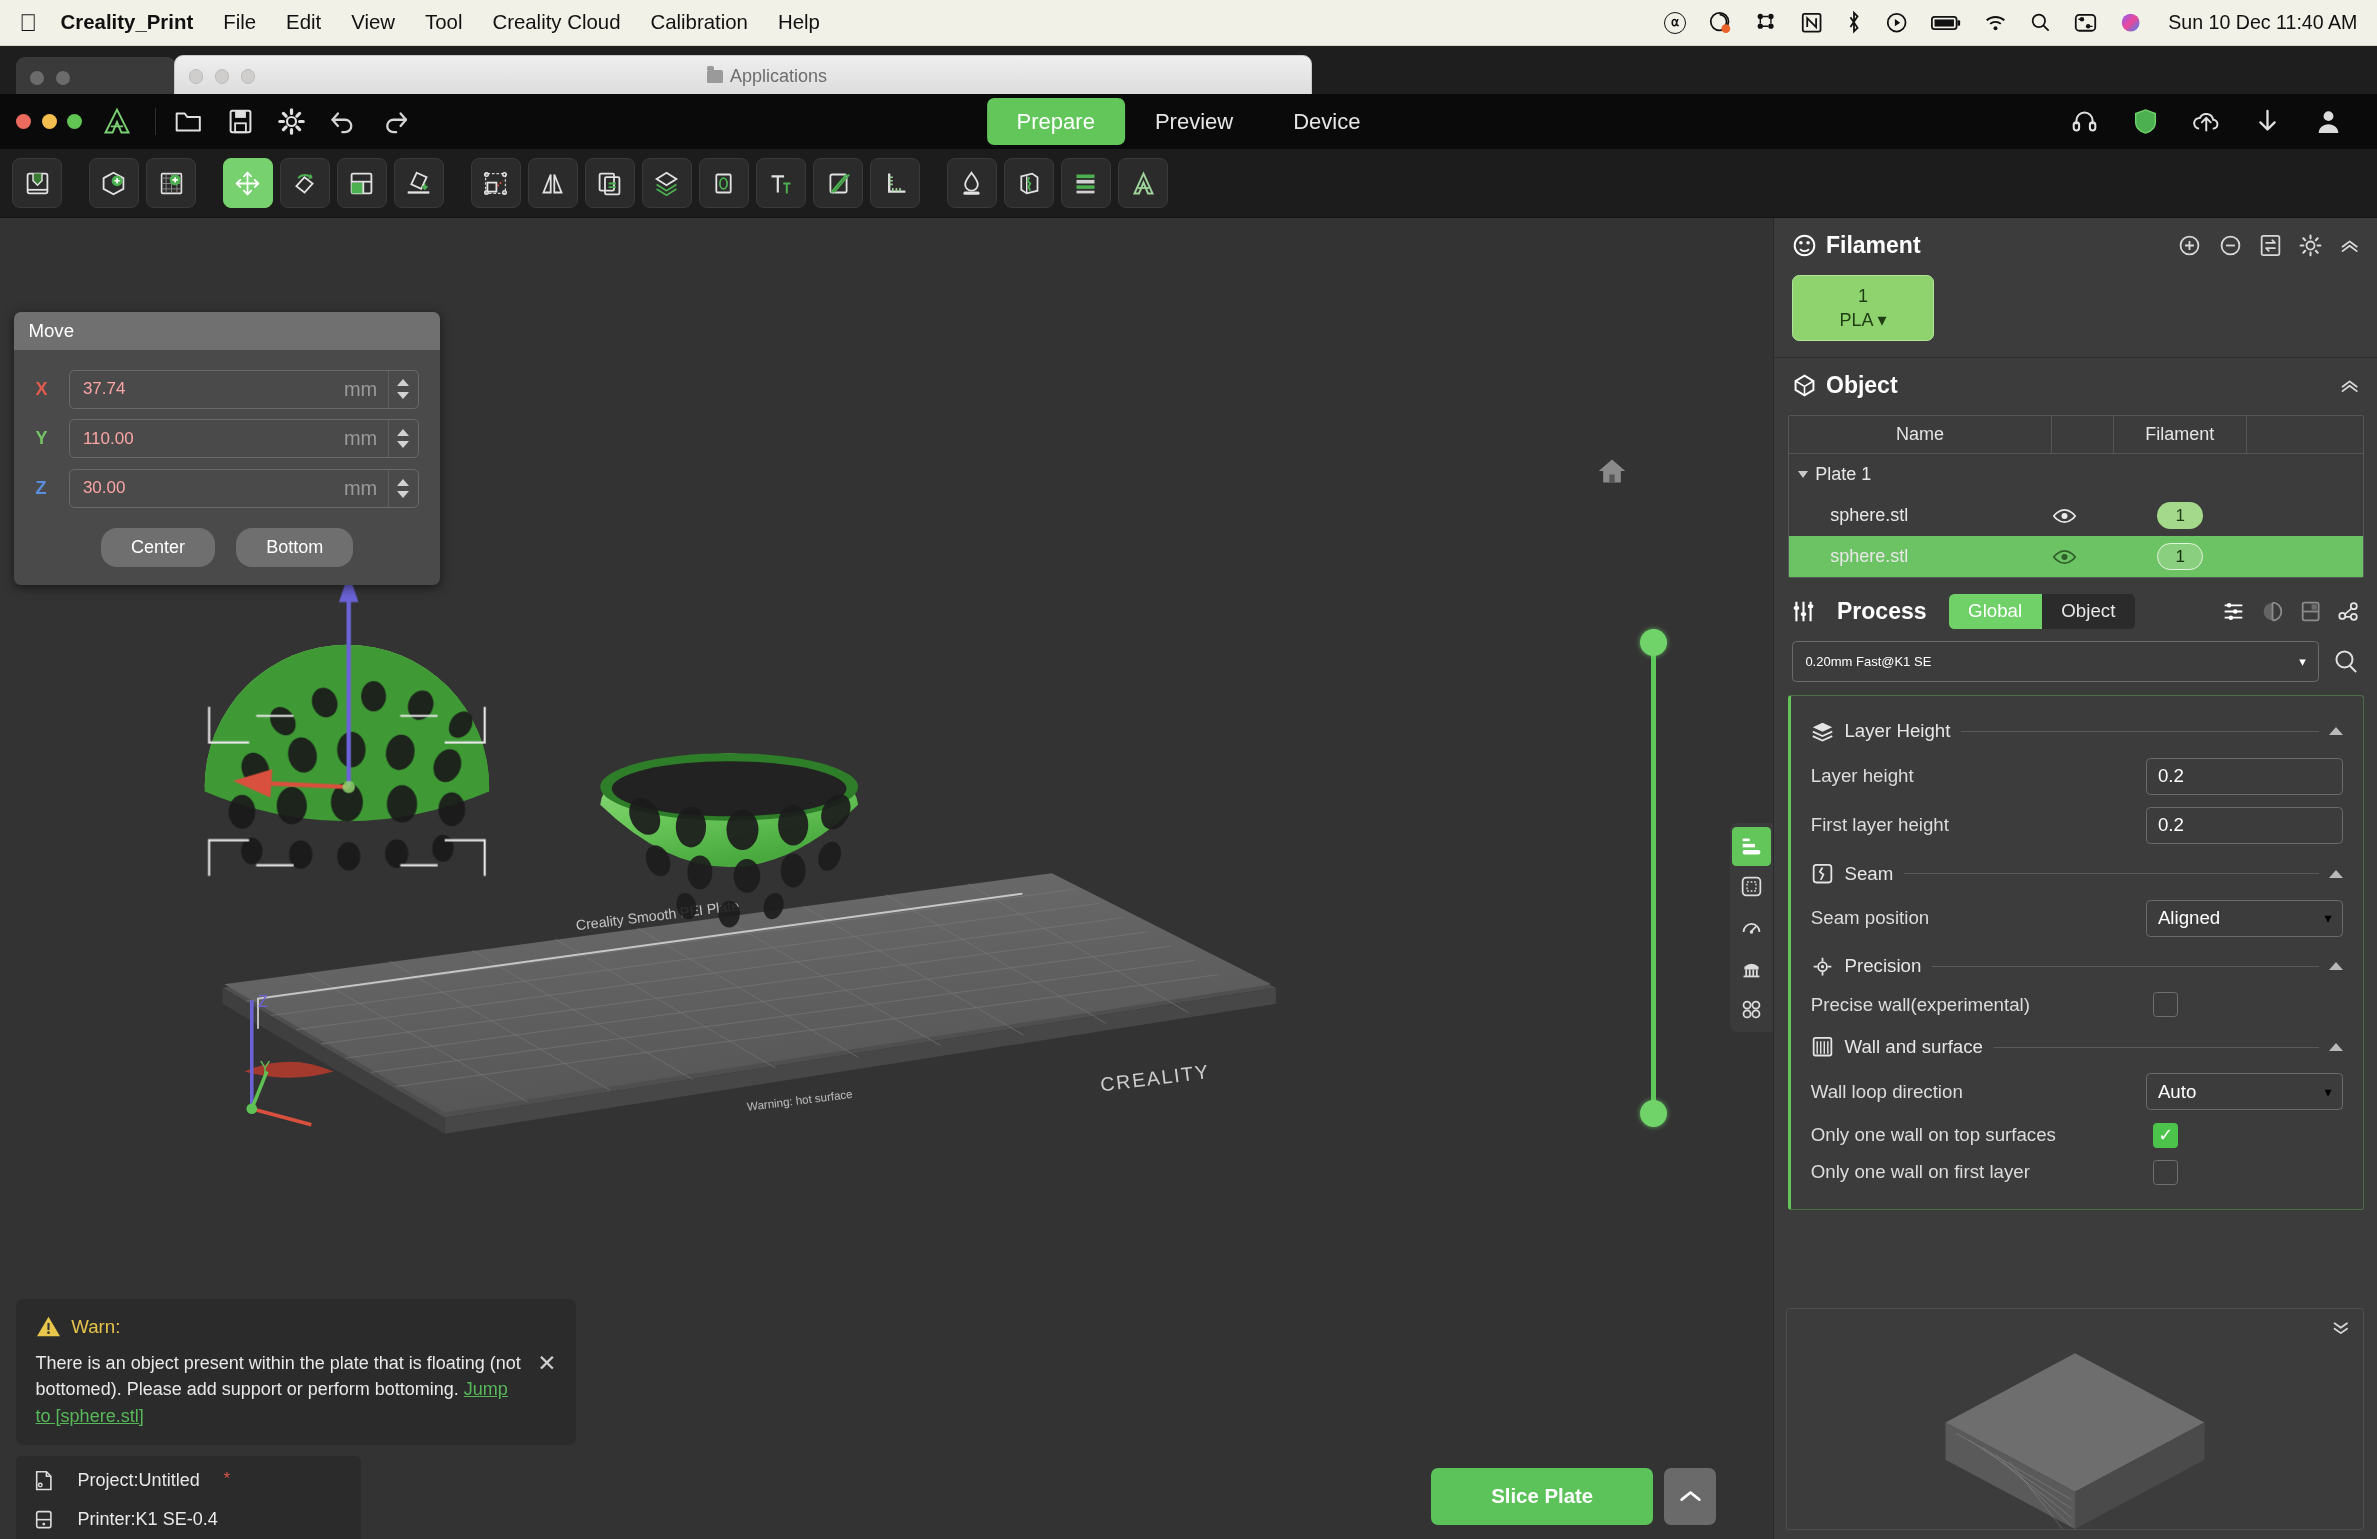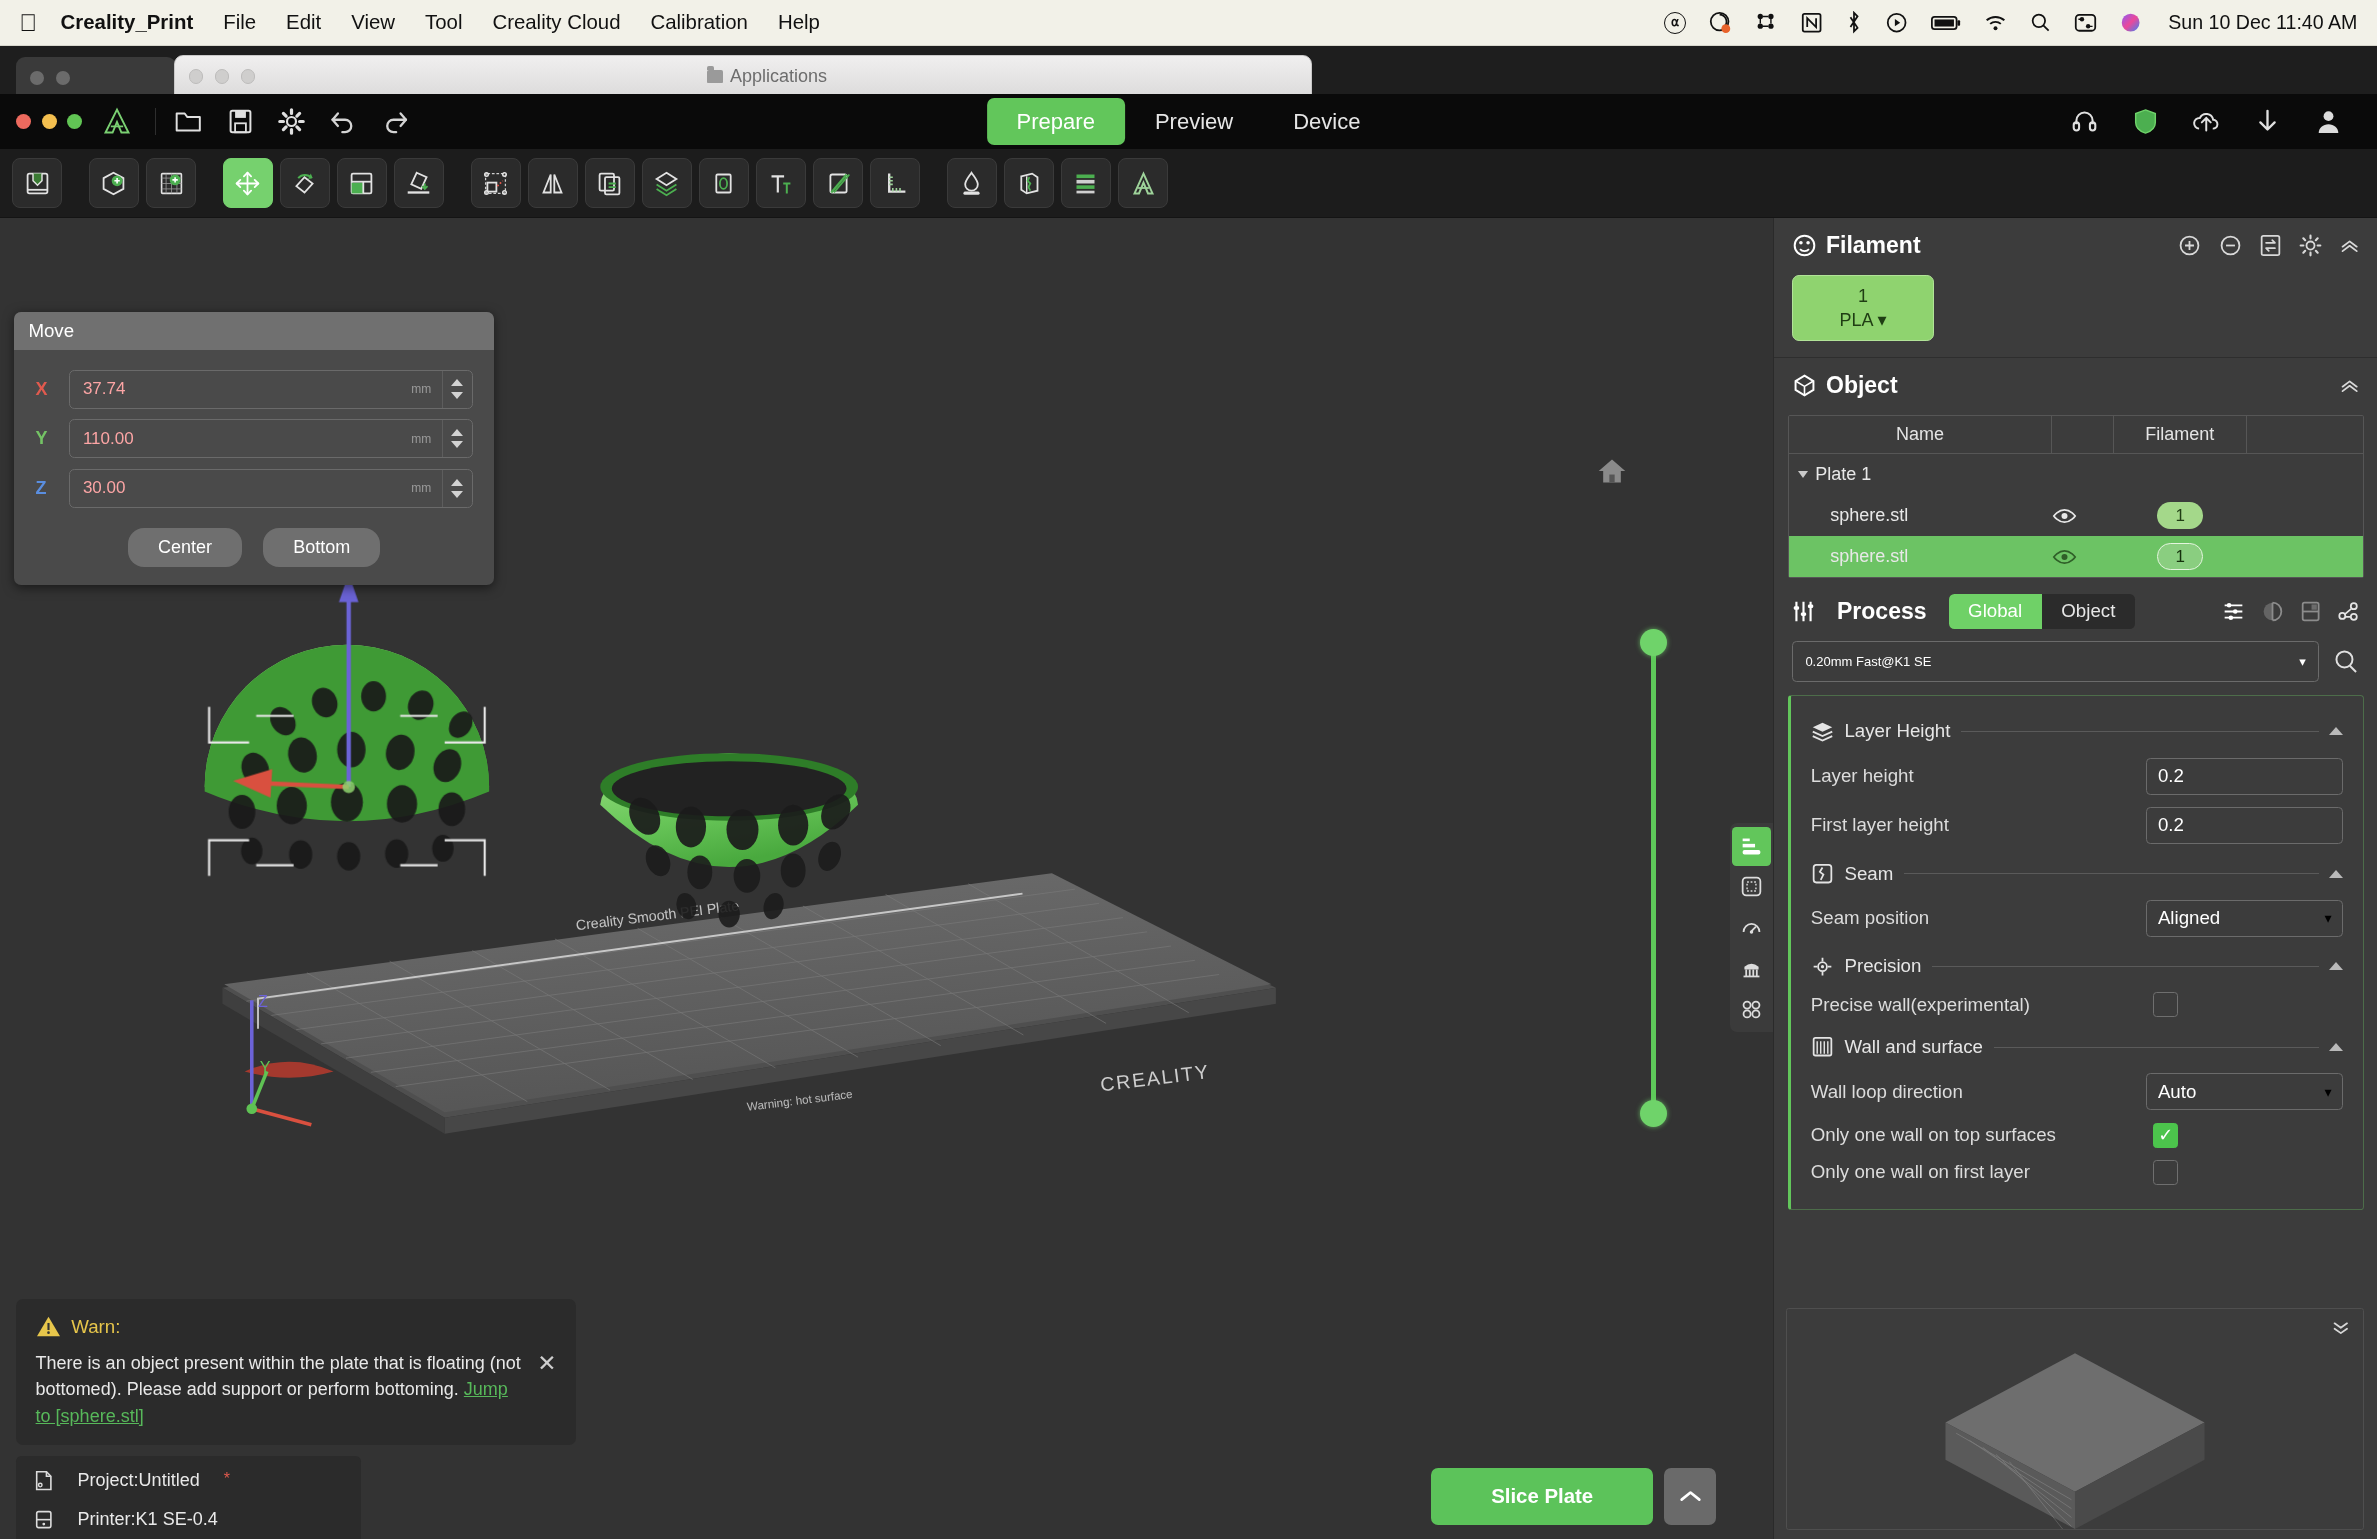--- a/index.html
+++ b/index.html
@@ -112,38 +112,38 @@
   .vtoolbar {
     position:absolute; left:1730px; top:605px; width:43px;
     background:#3b3b3b; border-radius:7.1px 0 0 7.1px; padding:3.6px 0;
     display:flex; flex-direction:column; gap:1.8px; align-items:center;
   }
   .vtool { width:39px; height:39px; display:flex; align-items:center; justify-content:center; color:#dcdcdc; border-radius:4.4px;}
   .vtool.active { background:#62c65b; color:#fff; }
 
   
   .move-panel {
-    position:absolute; left:14.2px; top:218px; width:480px;
+    position:absolute; left:14.2px; top:218px; width:426px;
     background:#4a4a4a; border-radius:7.1px; overflow:hidden;
     box-shadow:0 2.7px 10.7px rgba(0,0,0,.5);
   }
   .move-head { background:#707070; padding:8px 14.2px; font-size:18.7px; color:#fff; }
   .move-body { padding: 19.6px 21.3px 18px 21.3px; }
   .move-row { display:flex; align-items:center; margin-bottom:10.7px; }
   .ax { width:34px; font-size:18px; font-weight:bold; }
   .ax.x{color:#e05a4e;} .ax.y{color:#74c365;} .ax.z{color:#5a8ee0;}
   .spin {
     flex:1; display:flex; align-items:center;
     border:0.9px solid #6a6a6a; border-radius:5.3px; background:#4a4a4a; height:39px;
   }
   .spin input {
     flex:1; background:transparent; border:none; outline:none; color:#fca5a5;
     font-size:17px; padding-left:12.4px; font-family:Liberation Sans, sans-serif;
   }
-  .spin .unit { color:#9a9a9a; font-size:12px; padding-right:10.7px; }
+  .spin .unit { color:#9a9a9a; font-size:20px; padding-right:10.7px; }
   .arrows {
     width:30px; display:flex; flex-direction:column; align-items:center;
     justify-content:center; gap:5.3px; border-left:0.9px solid #5d5d5d; height:100%;
   }
   .arr { width:0;height:0;border-left:6.2px solid transparent;border-right:6.2px solid transparent; }
   .arr.up { border-bottom:7.1px solid #d2d2d2; }
   .arr.dn { border-top:7.1px solid #d2d2d2; }
   .move-btns { display:flex; gap:21.3px; justify-content:center; margin-top:19.6px; }
   .mbtn {
     background:#6f6f6f; color:#fff; border:none; border-radius:16px;

